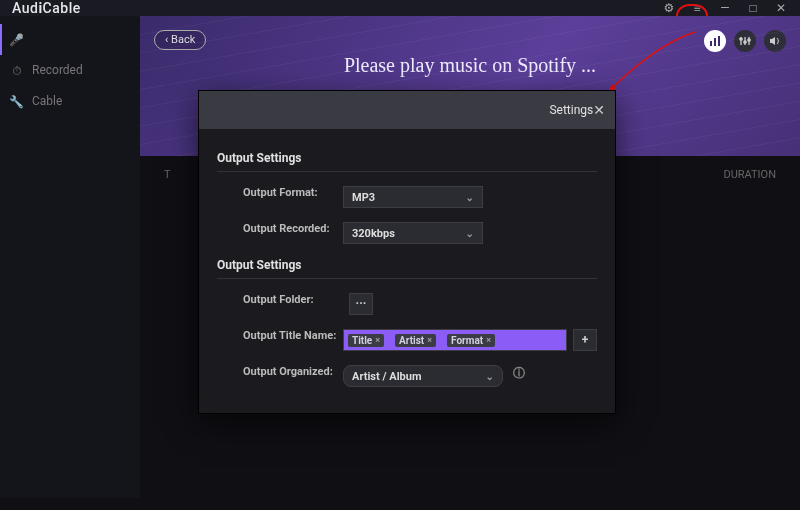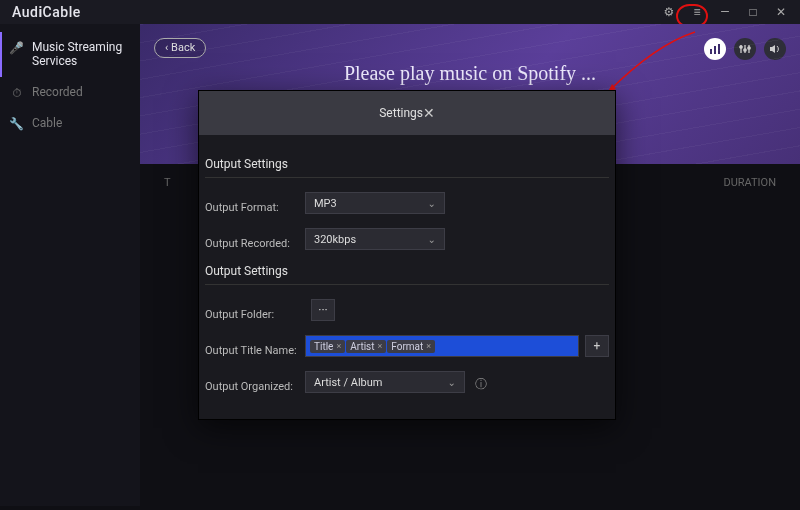--- a/index.html
+++ b/index.html
@@ -1,19 +1,19 @@
 <!DOCTYPE html>
 <html><head>
 <meta charset="utf-8">
 <style>
   * { margin: 0; padding: 0; box-sizing: border-box; font-family: -apple-system, Segoe UI, Roboto, sans-serif; }
   body { width: 800px; height: 510px; background: #0f0f14; color: #d0d0d0; overflow: hidden; position: relative; }
 
   
-  .titlebar { height: 24px; display: flex; align-items: center; justify-content: space-between; padding: 0 8px 0 12px; background: #1a1a22; }
+  .titlebar { height: 16px; display: flex; align-items: center; justify-content: space-between; padding: 0 8px 0 12px; background: #1a1a22; }
   .logo { font-size: 14px; font-weight: 500; color: #e5e5ec; letter-spacing: .5px; }
   .logo b { font-weight: 700; }
   .win-ctrls { display: flex; gap: 6px; align-items: center; }
   .win-btn { width: 22px; height: 22px; display: flex; align-items: center; justify-content: center; color: #aaa; font-size: 12px; cursor: pointer; }
   .gear-circle { position: absolute; top: 4px; right: 92px; width: 32px; height: 24px; border: 2px solid #e01010; border-radius: 50%/60%; pointer-events: none; }
 
   
   .main { display: flex; height: calc(100% - 28px); }
   .sidebar { width: 140px; background: #14141b; padding-top: 8px; }
   .side-item { display: flex; align-items: flex-start; gap: 8px; padding: 8px 10px; color: #777; font-size: 12px; cursor: pointer; }
@@ -29,33 +29,33 @@
   .hero-title { position: absolute; top: 38px; left: 0; right: 0; text-align: center; color: #f0ecff; font-size: 20px; font-family: Georgia, 'Times New Roman', serif; }
   .hero-icons { position: absolute; top: 14px; right: 14px; display: flex; gap: 8px; }
   .hero-icon { width: 22px; height: 22px; border-radius: 50%; background: #2e2e38; display: flex; align-items: center; justify-content: center; color: #ccc; font-size: 11px; cursor: pointer; }
   .hero-icon.first { background: #fff; color: #3a2a6a; }
 
   .col-headers { display:flex; color:#666; font-size:11px; padding:12px 24px; gap:60px; }
   .col-headers span:first-child { flex:0 0 30px; }
 
   
   .dialog { position: absolute; top: 90px; left: 198px; width: 418px; background: #1a1a1f; border: 1px solid #000; box-shadow: 0 8px 30px rgba(0,0,0,.6); }
-  .dlg-title { height: 44px; background: #3a3a42; display: flex; align-items: center; justify-content: center; padding: 0 10px; font-size: 12px; color: #e0e0e0; }
+  .dlg-title { height: 38px; background: #3a3a42; display: flex; align-items: center; justify-content: flex-end; padding: 0 10px; font-size: 12px; color: #e0e0e0; }
   .dlg-close { cursor: pointer; color: #ccc; font-size: 14px; }
-  .dlg-body { padding: 14px 6px 26px; font-size: 11px; color: #c8c8c8; }
+  .dlg-body { padding: 14px 18px 26px; font-size: 11px; color: #c8c8c8; font-weight: bold; }
   .section-h { font-size: 12px; color: #e0e0e0; margin: 8px 0 2px; }
   .hr { height: 1px; background: #333; margin: 6px 0 14px; }
-  .row { display: flex; align-items: flex-end; margin-bottom: 14px; }
+  .row { display: flex; align-items: flex-start; margin-bottom: 14px; margin-left: 26px; }
   .row .lab { width: 100px; color: #bbb; }
   .sel { flex: 0 0 140px; height: 22px; background: #2b2b32; border: 1px solid #3d3d46; display: flex; align-items: center; justify-content: space-between; padding: 0 8px; color: #ddd; cursor: pointer; gap: 32px; }
-  .sel.wide { flex: 0 0 160px; }
+  .sel.wide { flex: 0 0 160px; border-radius: 8px; }
   .chev { font-size: 10px; color: #999; }
   .txt { flex: 1; height: 22px; background: #2b2b32; border: 1px solid #3d3d46; display: flex; align-items: center; padding: 0 8px; color: #ddd; }
   .smallbtn { width: 24px; height: 22px; background: #2b2b32; border: 1px solid #3d3d46; margin-left: 6px; display: flex; align-items: center; justify-content: center; color: #ccc; cursor: pointer; font-size: 12px; }
-  .tags { flex: 1; height: 22px; background: #1d4ed8; border: 1px solid #3d3d46; display: flex; align-items: center; padding: 0 4px; gap: 1px; }
+  .tags { flex: 1; height: 22px; background: #8b5cf6; border: 1px solid #3d3d46; display: flex; align-items: center; padding: 0 4px; gap: 11px; }
   .tag { background: #3c3c46; color: #cfcfe0; padding: 1px 4px; font-size: 10px; border-radius: 2px; display:flex; align-items:center; gap:3px; }
   .tag .x { font-size: 9px; color: #999; }
   .info-ic { margin-left: 10px; color: #888; font-size: 12px; }
 
   
   .arrow { position: absolute; top: 30px; right: 100px; width: 100px; height: 70px; pointer-events: none; }
 </style>
 </head>
 <body>
 
@@ -70,21 +70,20 @@
     <div class="win-btn">□</div>
     <div class="win-btn">✕</div>
   </div>
 </div>
 <div class="gear-circle"></div>
 
 <div class="main">
   <div class="sidebar">
     <div class="side-item active">
       <span class="si-icon">🎤</span>
-      <span class="si-label">Music Streaming Services</span>
     </div>
     <div class="side-item">
       <span class="si-icon">⏱</span>
       <span class="si-label">Recorded</span>
     </div>
     <div class="side-item">
       <span class="si-icon">🔧</span>
       <span class="si-label">Cable</span>
     </div>
   </div>

